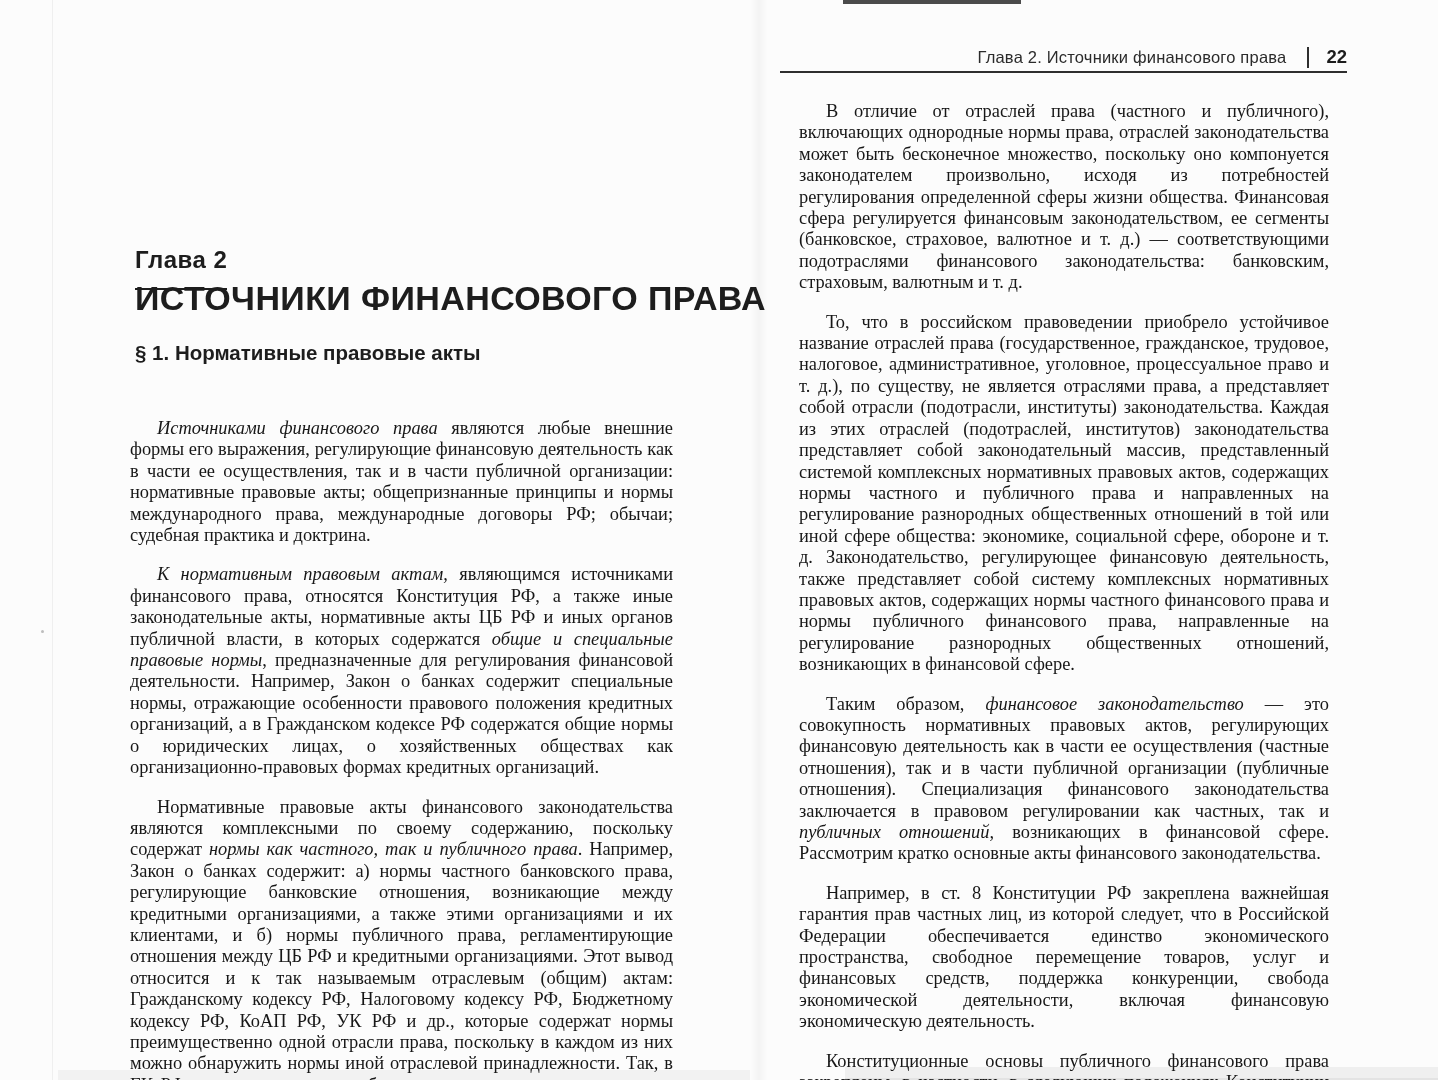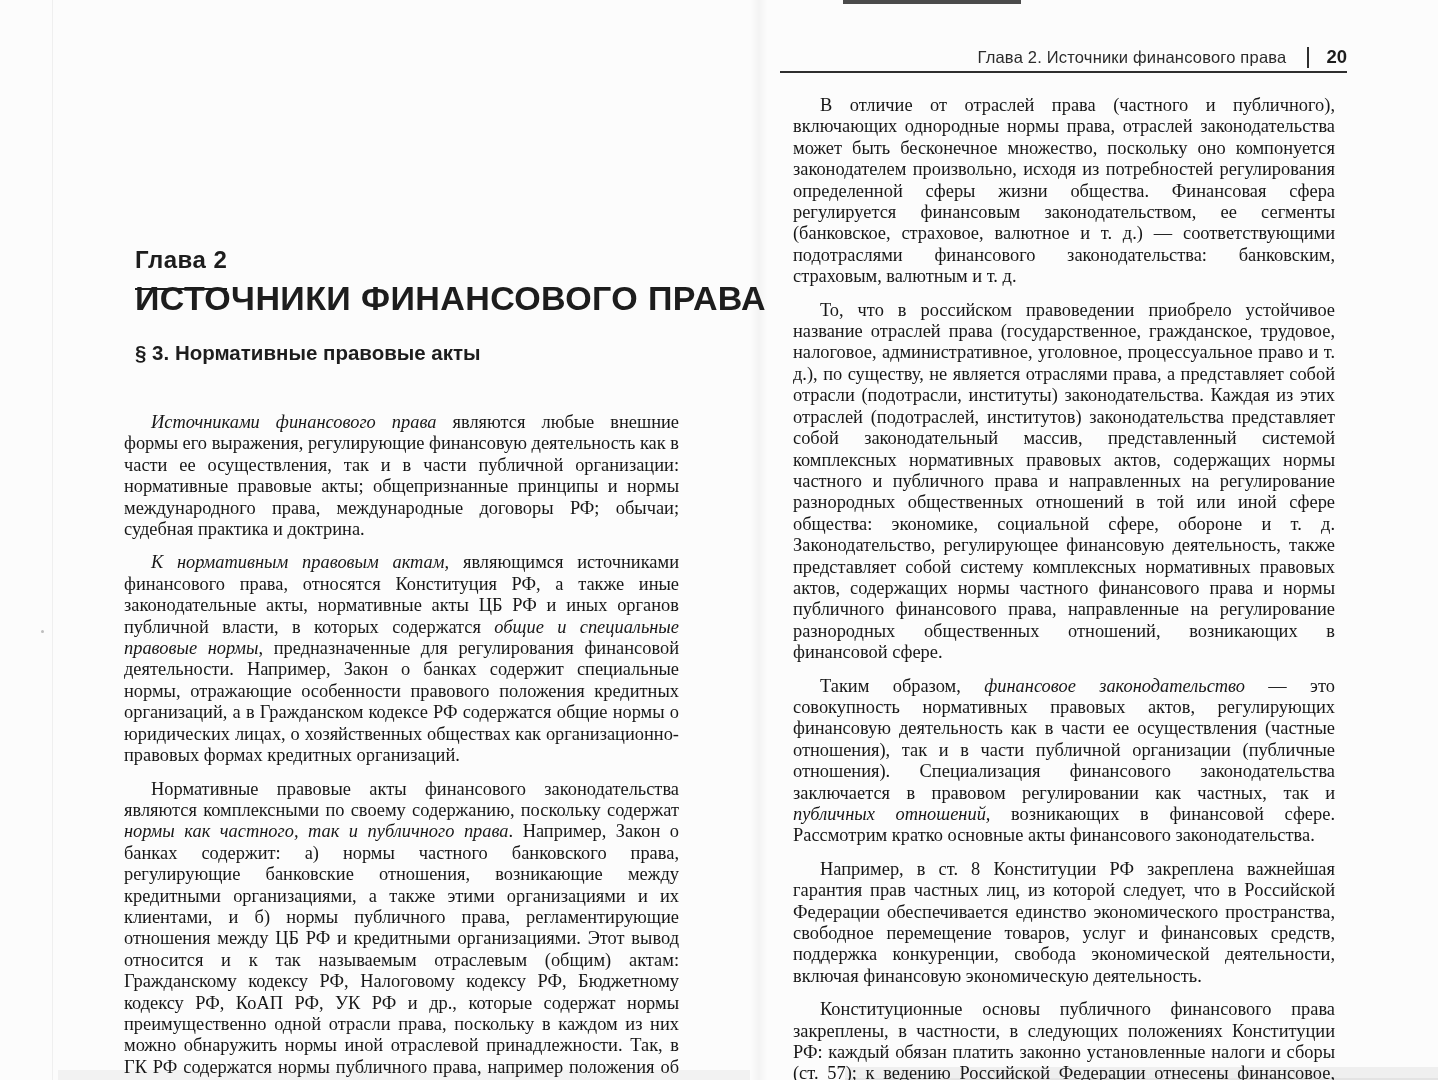--- a/index.html
+++ b/index.html
@@ -35,21 +35,21 @@
   }
   .section-heading {
     position: absolute; left: 135px; top: 341px;
     font-family: "Liberation Sans", sans-serif; font-weight: bold; font-size: 20.5px; color: #1d1d1d;
   }
   .body-col {
     position: absolute;
     font-size: 18.4px; line-height: 21.4px; text-align: justify; color: #171717;
     hyphens: auto; -webkit-hyphens: auto;
   }
-  .body-col p { margin: 12px; text-indent: 27px; }
+  .body-col p { margin: 18px; text-indent: 27px; }
   .body-col .ital { font-style: italic; }
   .left-body  { left: 112px; top: 400px; width: 579px; }
   .right-body { left: 781px; top: 83px;  width: 566px; }
 
   
   .page-header {
     position: absolute; left: 780px; top: 46px; width: 567px;
     display: flex; justify-content: flex-end; align-items: center;
     font-family: "Liberation Sans", sans-serif;
   }
@@ -66,33 +66,33 @@
   <div class="top-bar"></div>
   <div class="left-edge"></div>
   <div class="gutter"></div>
   <div class="bottom-edge-left"></div>
   <div class="bottom-edge-right"></div>
   <div class="speck"></div>
 
   <div>
     <div class="chapter-label">Глава 2</div>
     <div class="chapter-title">ИСТОЧНИКИ ФИНАНСОВОГО ПРАВА</div>
-    <div class="section-heading">§ 3.  Нормативные правовые акты</div>
+    <div class="section-heading">§ 1.  Нормативные правовые акты</div>
     <div class="body-col left-body" lang="ru">
         <p><span class="ital">Источниками финансового права</span><span> являются любые внешние формы его выражения, регулирующие финансовую деятельность как в части ее осуществления, так и в части публичной организации: нормативные правовые акты; общепризнанные принципы и нормы международного права, международные договоры РФ; обычаи; судебная практика и доктрина.</span></p>
         <p><span class="ital">К нормативным правовым актам,</span><span> являющимся источниками финансового права, относятся Конституция РФ, а также иные законодательные акты, нормативные акты ЦБ РФ и иных органов публичной власти, в которых содержатся </span><span class="ital">общие и специальные правовые нормы</span><span>, предназначенные для регулирования финансовой деятельности. Например, Закон о банках содержит специальные нормы, отражающие особенности правового положения кредитных организаций, а в Гражданском кодексе РФ содержатся общие нормы о юридических лицах, о хозяйственных обществах как организационно-правовых формах кредитных организаций.</span></p>
         <p><span>Нормативные правовые акты финансового законодательства являются комплексными по своему содержанию, поскольку содержат </span><span class="ital">нормы как частного, так и публичного права</span><span>. Например, Закон о банках содержит: а) нормы частного банковского права, регулирующие банковские отношения, возникающие между кредитными организациями, а также этими организациями и их клиентами, и б) нормы публичного права, регламентирующие отношения между ЦБ РФ и кредитными организациями. Этот вывод относится и к так называемым отраслевым (общим) актам: Гражданскому кодексу РФ, Налоговому кодексу РФ, Бюджетному кодексу РФ, КоАП РФ, УК РФ и др., которые содержат нормы преимущественно одной отрасли права, поскольку в каждом из них можно обнаружить нормы иной отраслевой принадлежности. Так, в ГК РФ содержатся нормы публичного права, например положения об осуществлении определенных видов предпринимательской деятельности (включая финансовую) только на основании лицензии (п. 1 ст. 49).</span></p>
       </div>
   </div>
 
   <div>
     <div class="page-header">
       <span class="running-title">Глава 2.  Источники финансового права</span>
       <span class="header-sep"></span>
-      <span class="page-number">20</span>
+      <span class="page-number">22</span>
     </div>
     <div class="header-rule"></div>
     <div class="body-col right-body" lang="ru">
         <p><span>В отличие от отраслей права (частного и публичного), включающих однородные нормы права, отраслей законодательства может быть бесконечное множество, поскольку оно компонуется законодателем произвольно, исходя из потребностей регулирования определенной сферы жизни общества. Финансовая сфера регулируется финансовым законодательством, ее сегменты (банковское, страховое, валютное и т. д.) — соответствующими подотраслями финансового законодательства: банковским, страховым, валютным и т. д.</span></p>
         <p><span>То, что в российском правоведении приобрело устойчивое название отраслей права (государственное, гражданское, трудовое, налоговое, административное, уголовное, процессуальное право и т. д.), по существу, не является отраслями права, а представляет собой отрасли (подотрасли, институты) законодательства. Каждая из этих отраслей (подотраслей, институтов) законодательства представляет собой законодательный массив, представленный системой комплексных нормативных правовых актов, содержащих нормы частного и публичного права и направленных на регулирование разнородных общественных отношений в той или иной сфере общества: экономике, социальной сфере, обороне и т. д. Законодательство, регулирующее финансовую деятельность, также представляет собой систему комплексных нормативных правовых актов, содержащих нормы частного финансового права и нормы публичного финансового права, направленные на регулирование разнородных общественных отношений, возникающих в финансовой сфере.</span></p>
         <p><span>Таким образом, </span><span class="ital">финансовое законодательство</span><span> — это совокупность нормативных правовых актов, регулирующих финансовую деятельность как в части ее осуществления (частные отношения), так и в части публичной организации (публичные отношения). Специализация финансового законодательства заключается в правовом регулировании как частных, так и </span><span class="ital">публичных отношений,</span><span> возникающих в финансовой сфере. Рассмотрим кратко основные акты финансового законодательства.</span></p>
         <p><span>Например, в ст. 8 Конституции РФ закреплена важнейшая гарантия прав частных лиц, из которой следует, что в Российской Федерации обеспечивается единство экономического пространства, свободное перемещение товаров, услуг и финансовых средств, поддержка конкуренции, свобода экономической деятельности, включая финансовую экономическую деятельность.</span></p>
         <p><span>Конституционные основы публичного финансового права закреплены, в частности, в следующих положениях Конституции РФ: каждый обязан платить законно установленные налоги и сборы (ст. 57); к ведению Российской Федерации отнесены финансовое, валютное, кредитное регулирование, денежная эмиссия, федеральные банки (п. «ж»</span></p>
       </div>
   </div>

